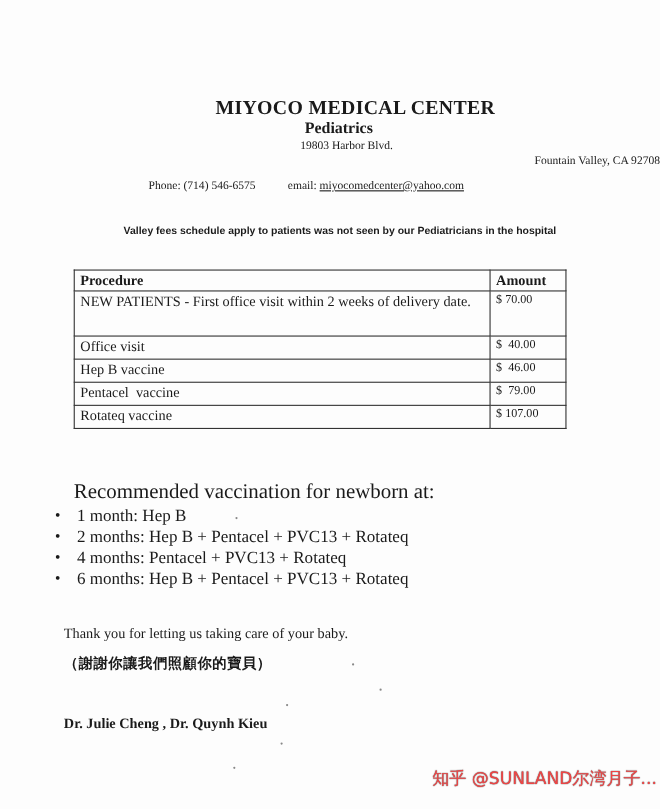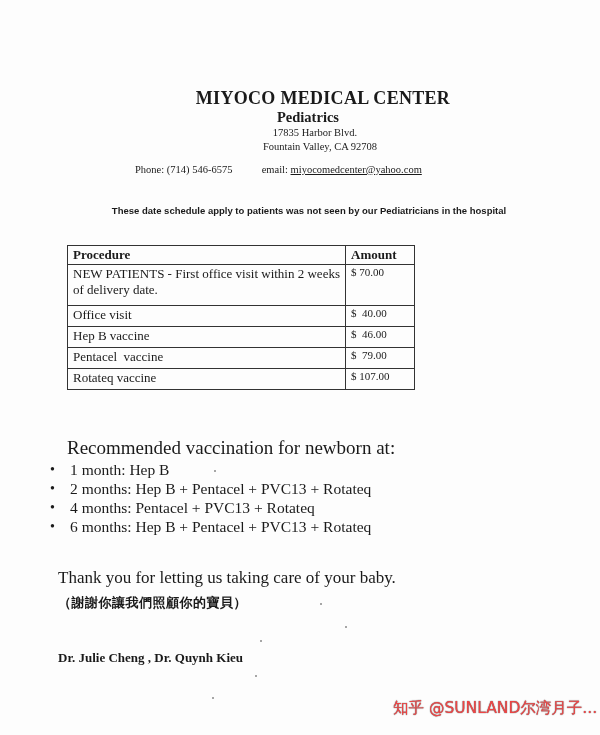--- a/index.html
+++ b/index.html
@@ -4,55 +4,55 @@
 <style>
   html, body { margin:0; padding:0; }
   body {
     width:600px; height:735px; background:#fdfdfd; position:relative; overflow:hidden;
     font-family:"Liberation Serif", serif; color:#1a1a1a;
   }
   .abs { position:absolute; }
   .title { top:88px; left:0; width:600px; text-align:center; font-size:18px; font-weight:bold; letter-spacing:0.3px; padding-left:46px; box-sizing:border-box; }
   .subtitle { top:109px; left:0; width:600px; text-align:center; font-size:14.5px; font-weight:bold; padding-left:16px; box-sizing:border-box; }
   .addr1 { top:127px; left:0; width:600px; text-align:center; font-size:10.5px; padding-left:30px; box-sizing:border-box; }
-  .addr2 { top:141px; left:0; width:600px; text-align:center; font-size:10.5px; padding-left:40px; box-sizing:border-box; }
+  .addr2 { top:141px; left:0; width:600px; text-align:right; font-size:10.5px; padding-left:40px; box-sizing:border-box; }
   .contact { top:164px; left:135px; font-size:10.5px; white-space:nowrap; }
   .contact .email-link { text-decoration:underline; }
   .note { top:205px; left:0; width:600px; text-align:center; font-family:"Liberation Sans", sans-serif; font-weight:bold; font-size:9.5px; padding-left:18px; box-sizing:border-box; }
-  table.fees { position:absolute; top:245px; left:67px; width:348px; border-collapse:collapse; font-size:13px; }
+  table.fees { position:absolute; top:245px; left:67px; width:448px; border-collapse:collapse; font-size:13px; }
   table.fees td, table.fees th { border:1.2px solid #333; padding:1px 5px; vertical-align:top; text-align:left; }
   table.fees th { font-weight:bold; font-size:13px; height:15px; }
   table.fees td.amt, table.fees th.amt { width:58px; font-size:11px; }
   table.fees th.amt { font-size:13px; }
   table.fees tr.r-tall td { height:38px; }
   table.fees tr.r td { height:18px; }
   .rec-head { top:437px; left:67px; font-size:19px; }
   ul.rec { position:absolute; top:460px; left:48px; margin:0; padding:0; list-style:none; font-size:15.5px; line-height:19px; }
   ul.rec li { position:relative; padding-left:22px; }
   ul.rec li .bullet { position:absolute; left:2px; top:0; font-size:14px; }
-  .thanks { top:568px; left:58px; font-size:17px; }
+  .thanks { top:568px; left:58px; font-size:13px; }
   .thanks-cn { top:594px; left:58px; font-size:13px; font-family:"DejaVu Sans", sans-serif; font-weight:bold; letter-spacing:0.5px; }
   .doctors { top:650px; left:58px; font-size:13px; font-weight:bold; }
   .speck { position:absolute; width:2px; height:2px; background:#888; border-radius:1px; }
   .watermark { top:698px; left:393px; font-family:"DejaVu Sans", sans-serif; font-size:15.5px; color:#ef4444; text-shadow:0 0 1px #777, 0 0 1px #777; white-space:nowrap; }
 </style>
 </head>
 <body>
 
 <div class="abs title">MIYOCO MEDICAL CENTER</div>
 <div class="abs subtitle">Pediatrics</div>
-<div class="abs addr1">17835 Harbor Blvd.</div>
+<div class="abs addr1">19803 Harbor Blvd.</div>
 <div class="abs addr2">Fountain Valley, CA 92708</div>
 <div class="abs contact">
   <span>Phone: (714) 546-6575</span>
   <span style="display:inline-block;width:24px"></span>
   <span>email: </span><span class="email-link">miyocomedcenter@yahoo.com</span>
 </div>
 
-<div class="abs note">These date schedule apply to patients was not seen by our Pediatricians in the hospital</div>
+<div class="abs note">Valley fees schedule apply to patients was not seen by our Pediatricians in the hospital</div>
 
 <table class="fees">
   <tbody>
       <tr>
     <th>Procedure</th>
     <th class="amt">Amount</th>
   </tr>
   <tr class="r-tall">
     <td>NEW PATIENTS - First office visit within 2 weeks of delivery date.</td>
     <td class="amt">$ 70.00</td>

